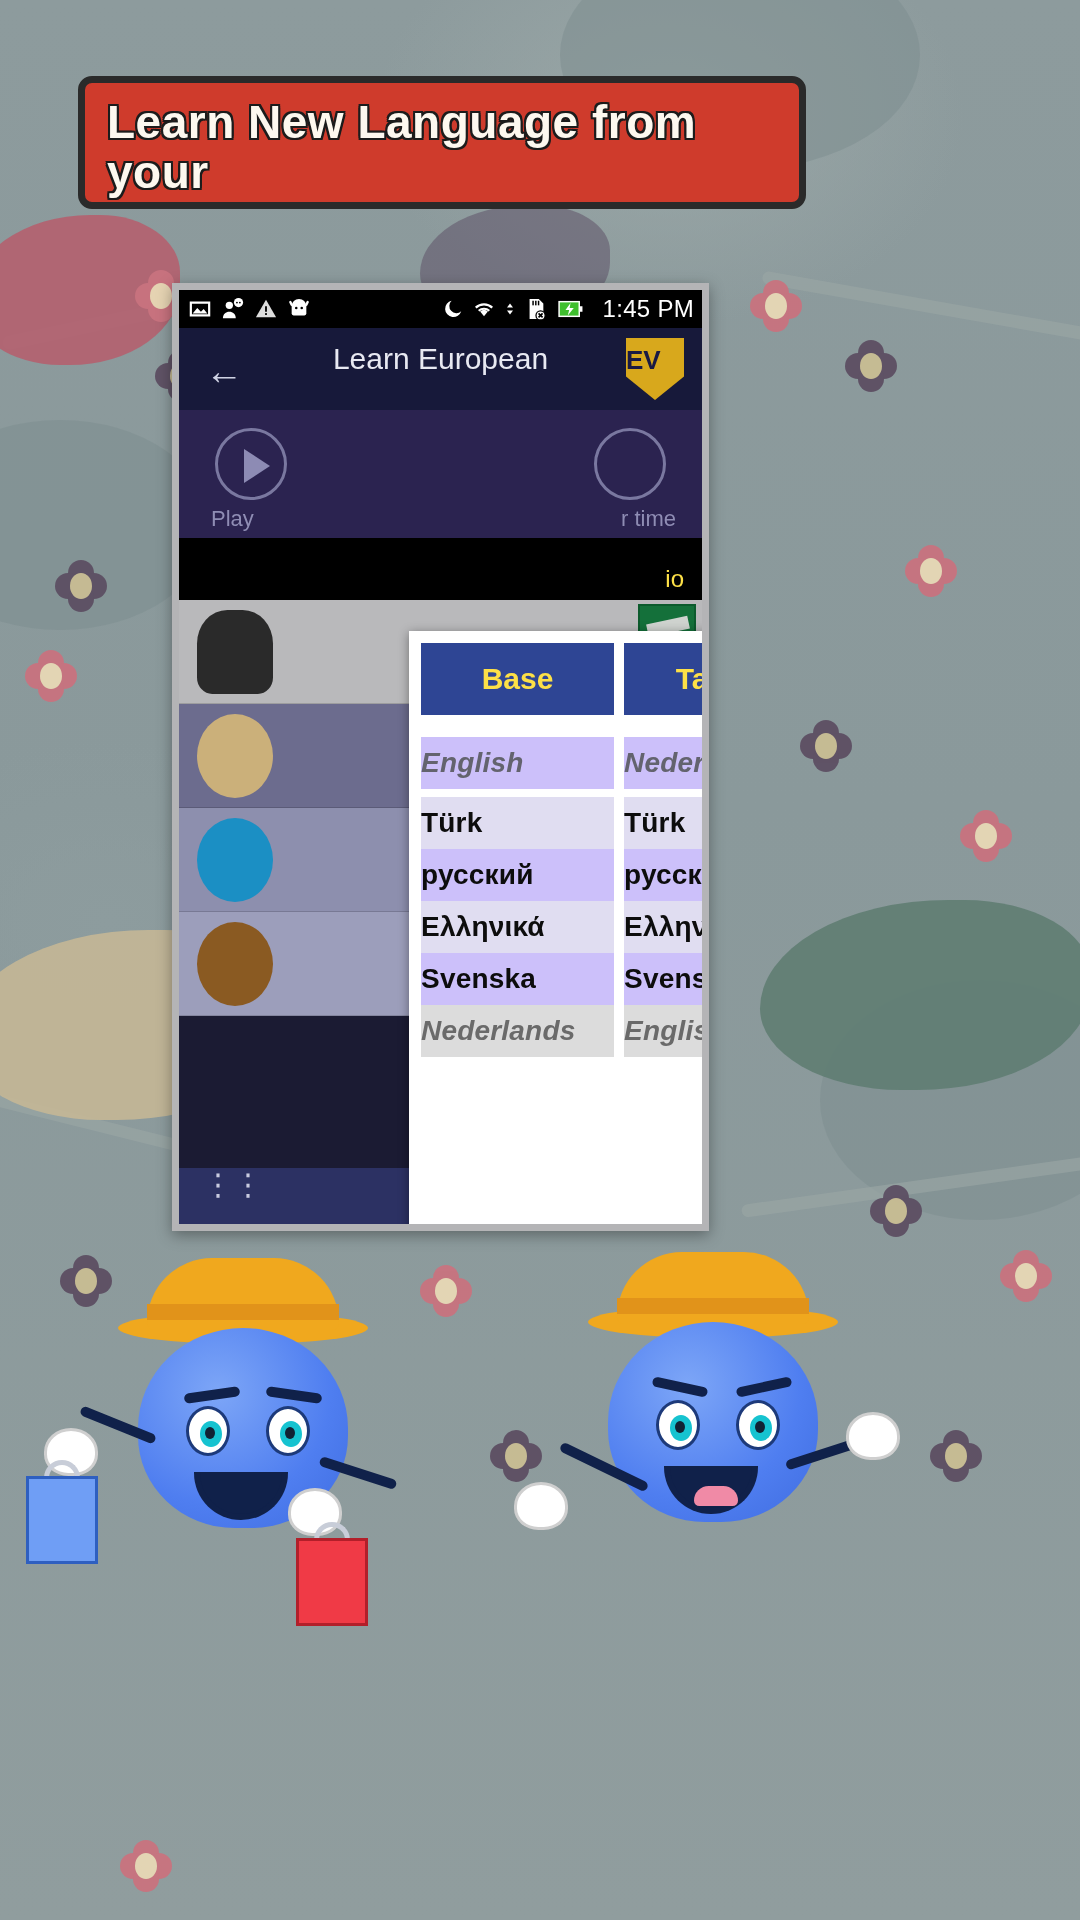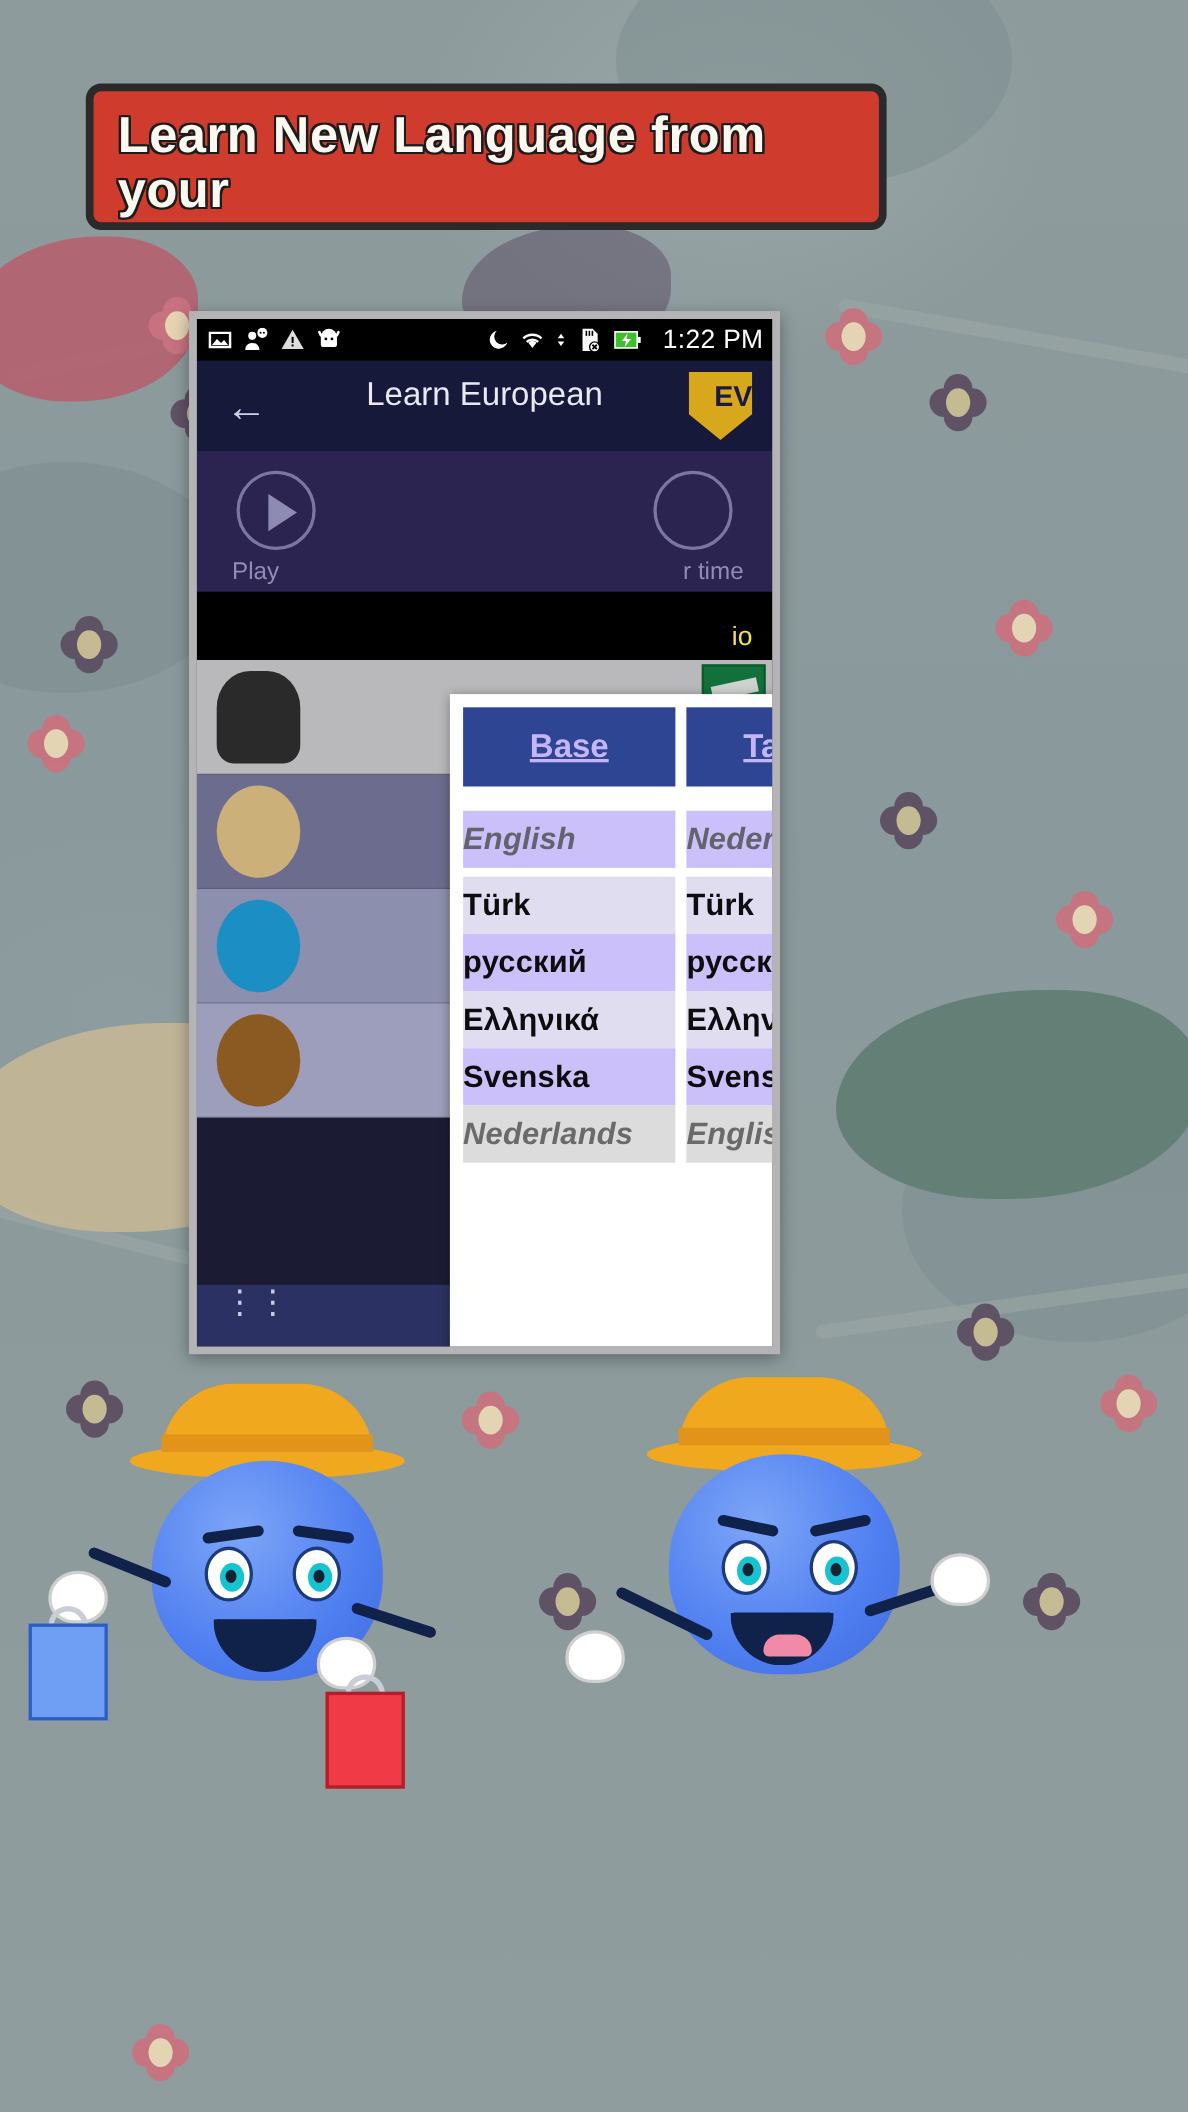--- a/index.html
+++ b/index.html
@@ -153,21 +153,21 @@
   #appbar .apptitle {
     position: absolute; left: 0; right: 0; top: 14px;
     text-align: center; color: #e8e9f2; font-size: 30px;
   }
   #appbar .badge {
     position: absolute; right: 18px; top: 10px;
     width: 58px; height: 62px;
     background: #d8a81c;
     clip-path: polygon(0 0, 100% 0, 100% 62%, 50% 100%, 0 62%);
     color: #1a1a44; font-weight: bold; font-size: 26px;
-    text-align: right; line-height: 44px;
+    text-align: left; line-height: 44px;
   }
   #playrow {
     position: absolute; top: 82px; left: 0; right: 0; height: 128px;
     background: #2b2350;
   }
   #playrow .circ {
     position: absolute; top: 18px; width: 72px; height: 72px;
     border: 3px solid #7a78a0; border-radius: 50%;
   }
   #playrow .circ.a { left: 36px; }
@@ -228,30 +228,29 @@
     background: #ffffff;
     box-shadow: 0 2px 10px rgba(0,0,0,.4);
     z-index: 20;
     padding: 6px 12px 0 12px;
   }
   #tabrow { display: flex; gap: 10px; padding-top: 6px; }
   .tabbtn {
     flex: 1;
     height: 72px;
     background: #2e4594;
-    color: #c4b5fd;
+    color: #fde047;
     font-size: 30px;
     font-weight: bold;
     display: flex;
     align-items: center;
     justify-content: center;
     border: none;
     cursor: pointer;
     font-family: "Liberation Sans", sans-serif;
-    text-decoration: underline;
   }
   #colrow { display: flex; gap: 10px; padding-top: 22px; }
   .col { flex: 1; }
   .langitem {
     height: 52px;
     display: flex;
     align-items: center;
     padding-left: 0;
     font-size: 28px;
     font-weight: bold;
@@ -542,21 +541,21 @@
             <rect x="11" y="3" width="1.6" height="5" fill="#000"></rect>
             <rect x="14" y="3" width="1.6" height="5" fill="#000"></rect>
             <circle cx="17" cy="19" r="5" fill="#fff" stroke="#000" stroke-width="1.4"></circle>
             <path d="M14.8 16.8l4.4 4.4M19.2 16.8l-4.4 4.4" stroke="#000" stroke-width="1.8"></path>
           </svg>
           <svg class="sicon" viewBox="0 0 28 24" style="width:30px">
             <rect x="1" y="4" width="22" height="16" fill="#3fbf2e" stroke="#fff" stroke-width="1.6"></rect>
             <rect x="23" y="9" width="3.5" height="6" fill="#fff"></rect>
             <path d="M13.5 5.5L8 13h4l-1.5 6L17 11h-4.5z" fill="#fff"></path>
           </svg>
-          <div id="clock">1:22 PM</div>
+          <div id="clock">1:45 PM</div>
         </div>
       </div>
 
       <div id="appbg">
         <div id="appbar">
           <div class="backarrow">←</div>
           <div class="apptitle">Learn European</div>
           <div class="badge">EV</div>
         </div>
         <div id="playrow">

